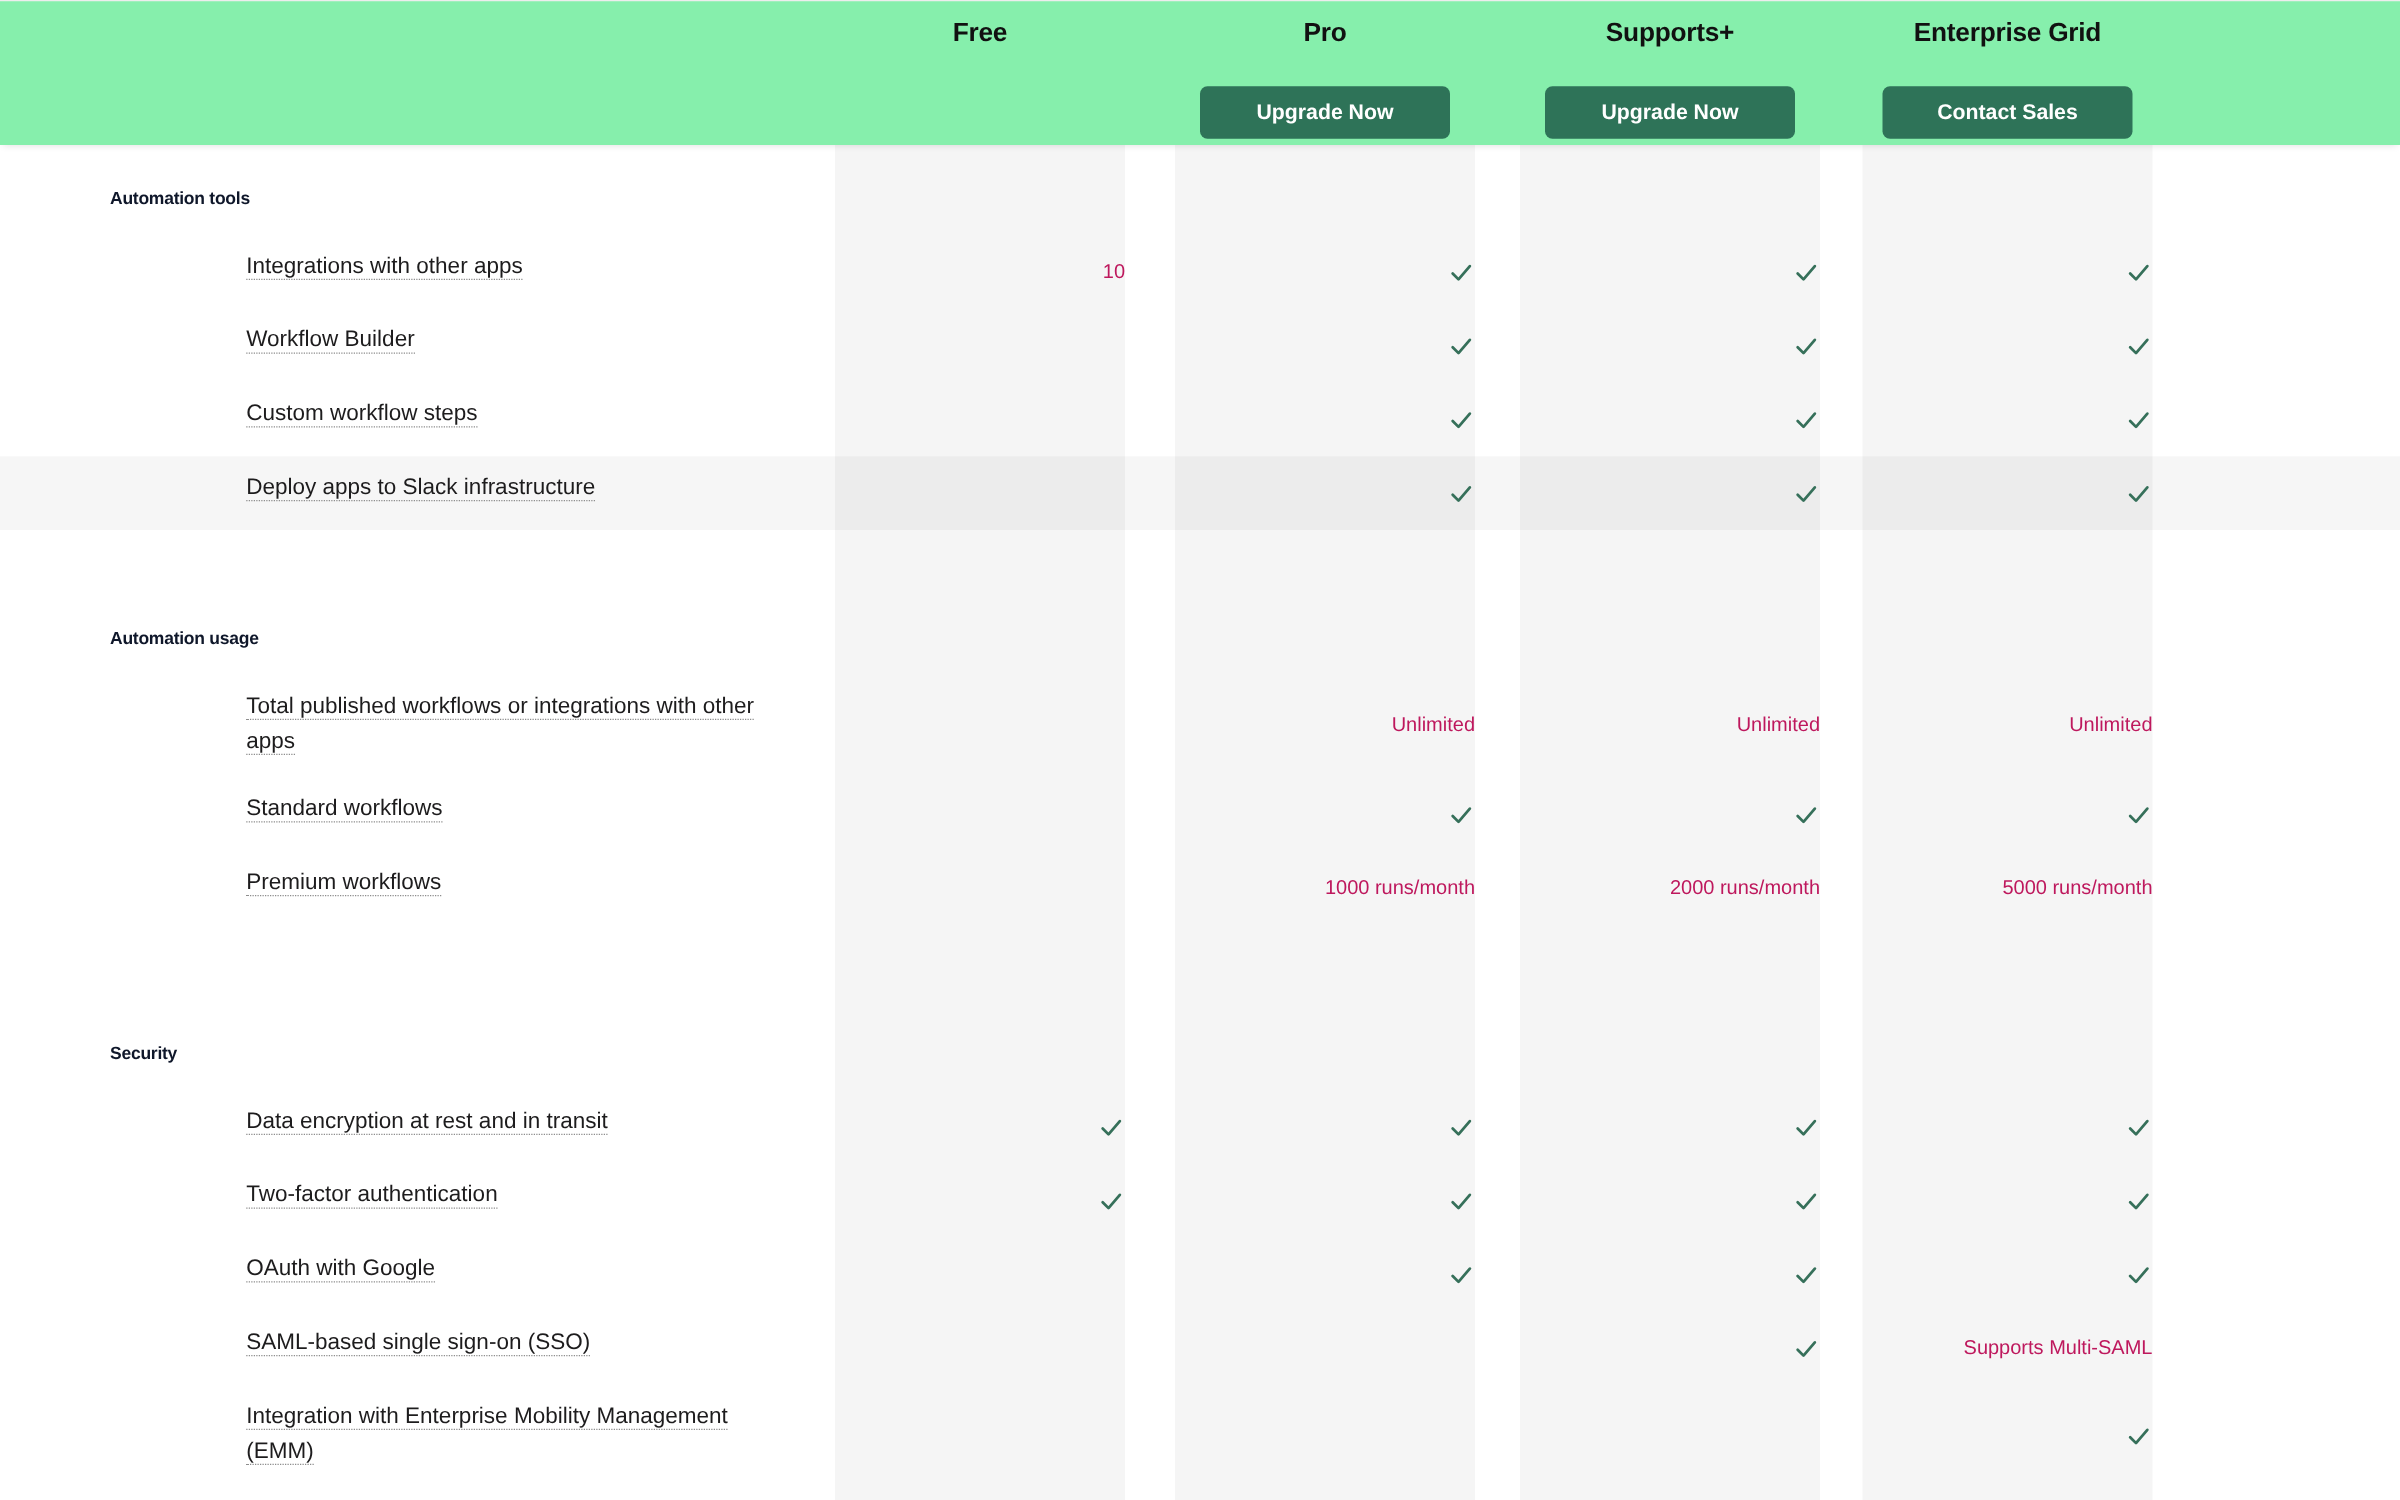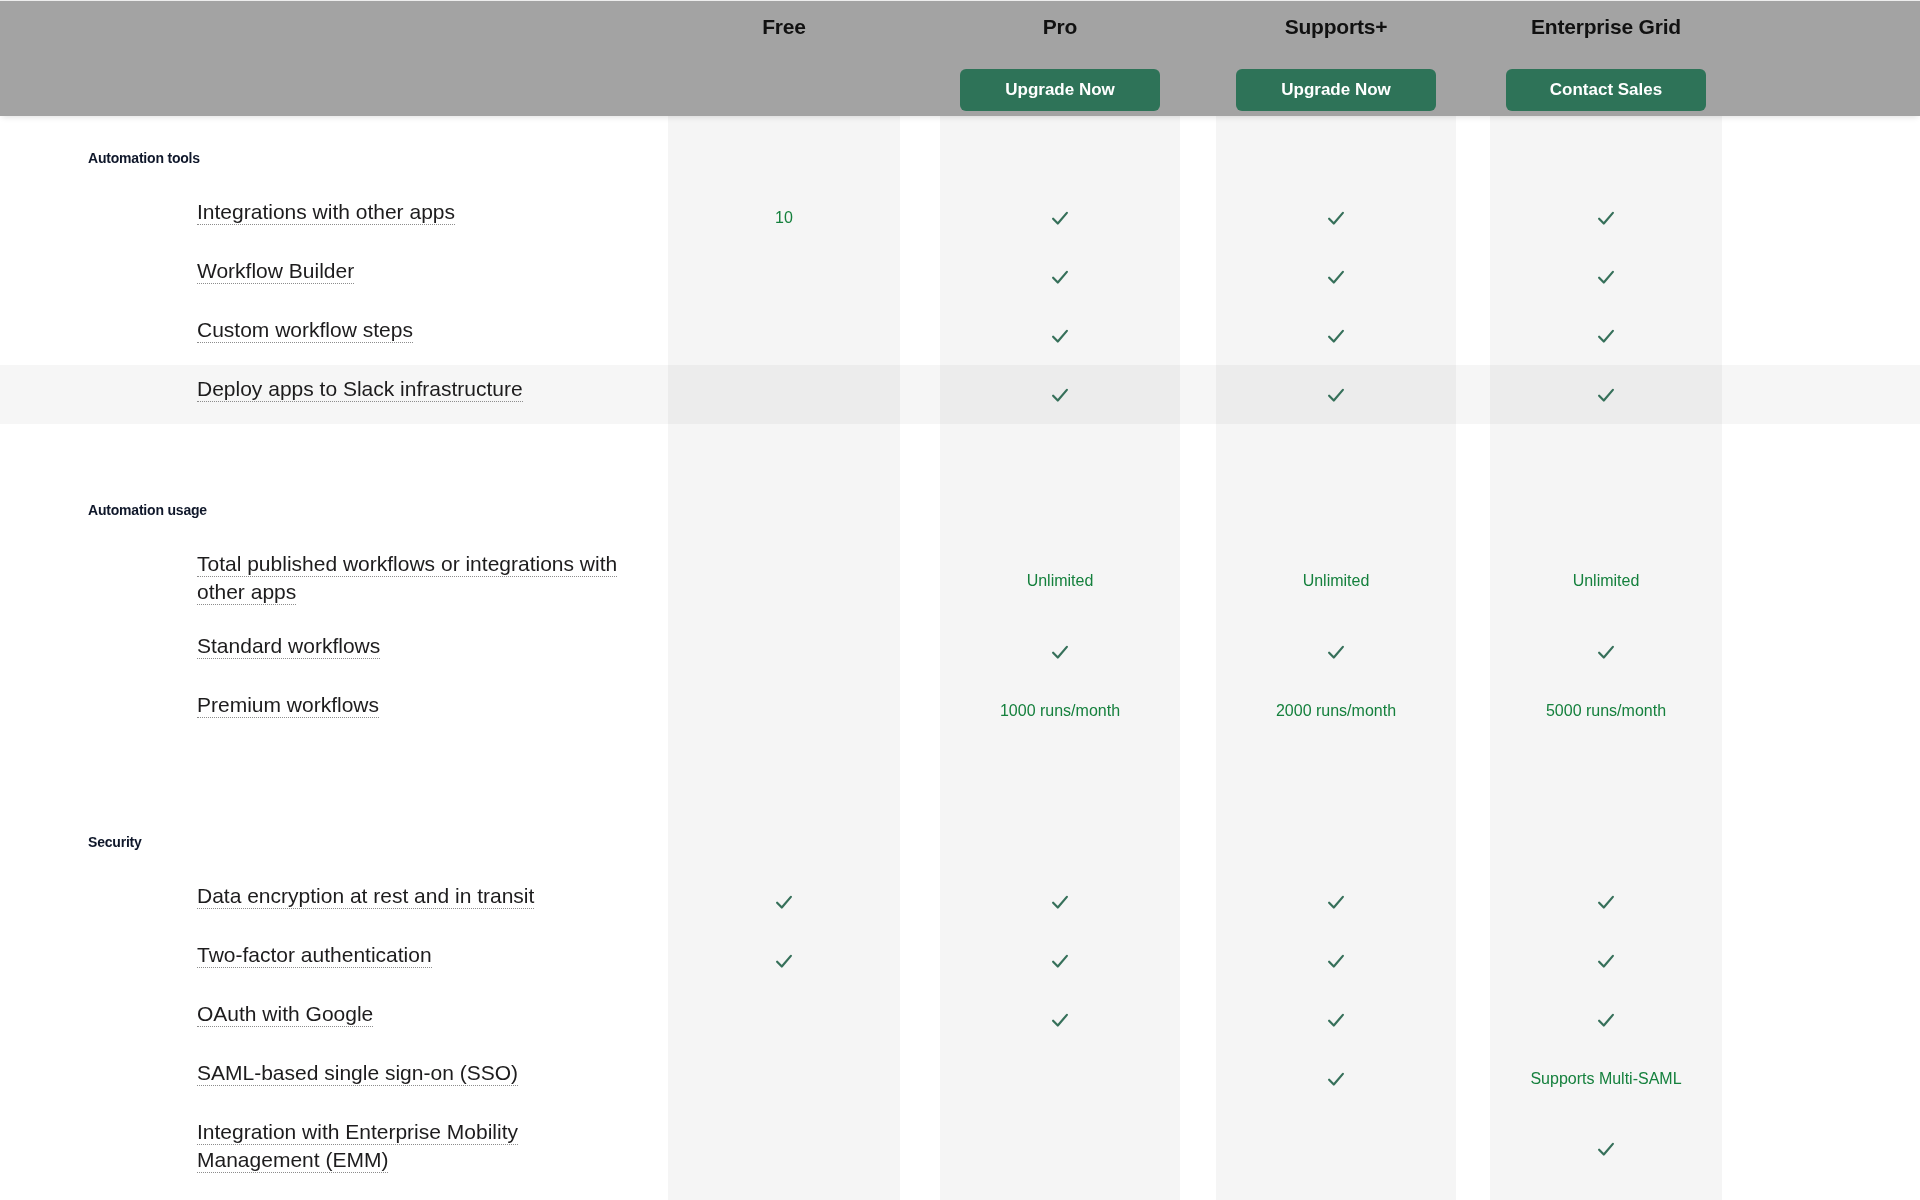--- a/index.html
+++ b/index.html
@@ -41,21 +41,21 @@
   .band.b1 { left: 940px;  width: 240px; }
   .band.b2 { left: 1216px; width: 240px; }
   .band.b3 { left: 1490px; width: 232px; }
 
   
   .table-header {
     position: absolute;
     top: 0; left: 0;
     width: 1920px;
     height: 116px;
-    background: #a3a3a3;
+    background: #86efac;
     z-index: 5;
     box-shadow: 0 3px 6px -2px rgba(0,0,0,0.13);
     border-top: 1px solid #ededed;
   }
   .header-grid {
     position: relative;
     width: 1920px;
     height: 116px;
   }
   .plan-col {
@@ -131,44 +131,44 @@
     left: 0; right: 0;
     background: rgba(0,0,0,0.035);
     z-index: -1;
   }
 
   .feature-label {
     position: absolute;
     left: 197px;
     top: 10px;
     width: 430px;
-    font-size: 21px;
+    font-size: 18px;
     line-height: 28px;
     color: #1d1c1d;
     border-bottom: none;
   }
   .feature-label span.txt {
     border-bottom: 1px dotted #8d8d8d;
     padding-bottom: 1px;
     box-decoration-break: clone;
     -webkit-box-decoration-break: clone;
     cursor: help;
   }
 
   .cell {
     position: absolute;
     top: 0;
     height: 100%;
     text-align: center;
     font-size: 16px;
     line-height: 22px;
-    color: #15803d;
+    color: #be185d;
     display: flex;
     align-items: center;
-    justify-content: center;
+    justify-content: flex-end;
   }
   .cell.v0 { left: 668px;  width: 232px; }
   .cell.v1 { left: 940px;  width: 240px; }
   .cell.v2 { left: 1216px; width: 240px; }
   .cell.v3 { left: 1490px; width: 232px; }
 
   .check {
     display: inline-block;
     width: 22px;
     height: 22px;

